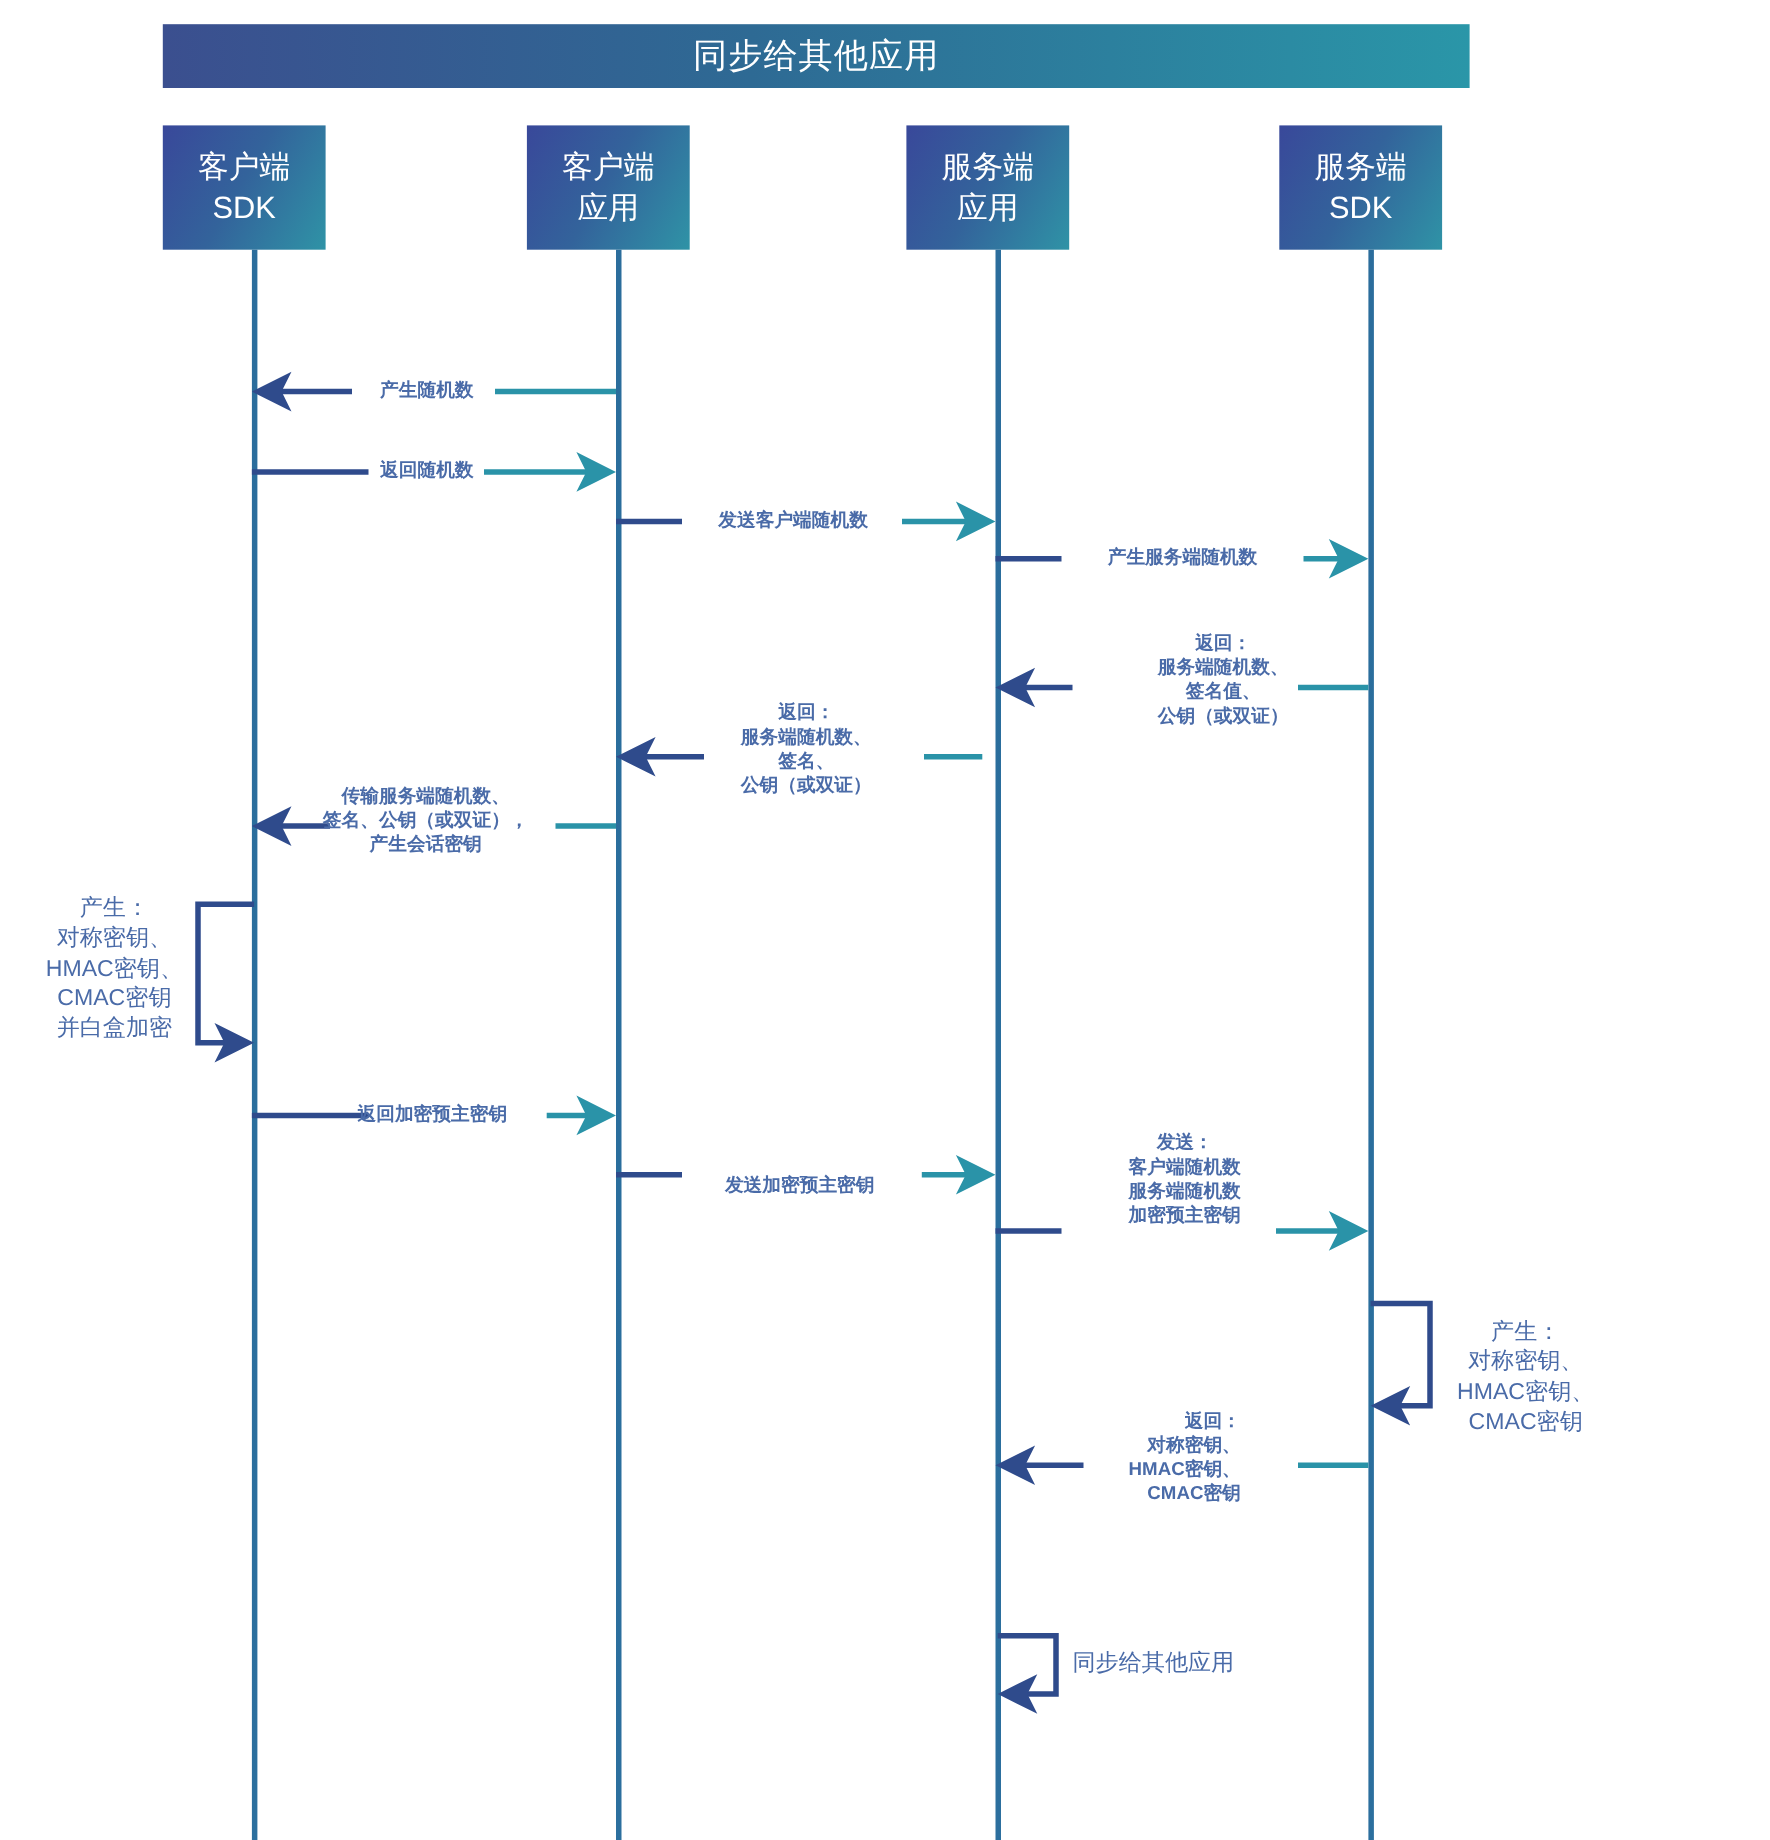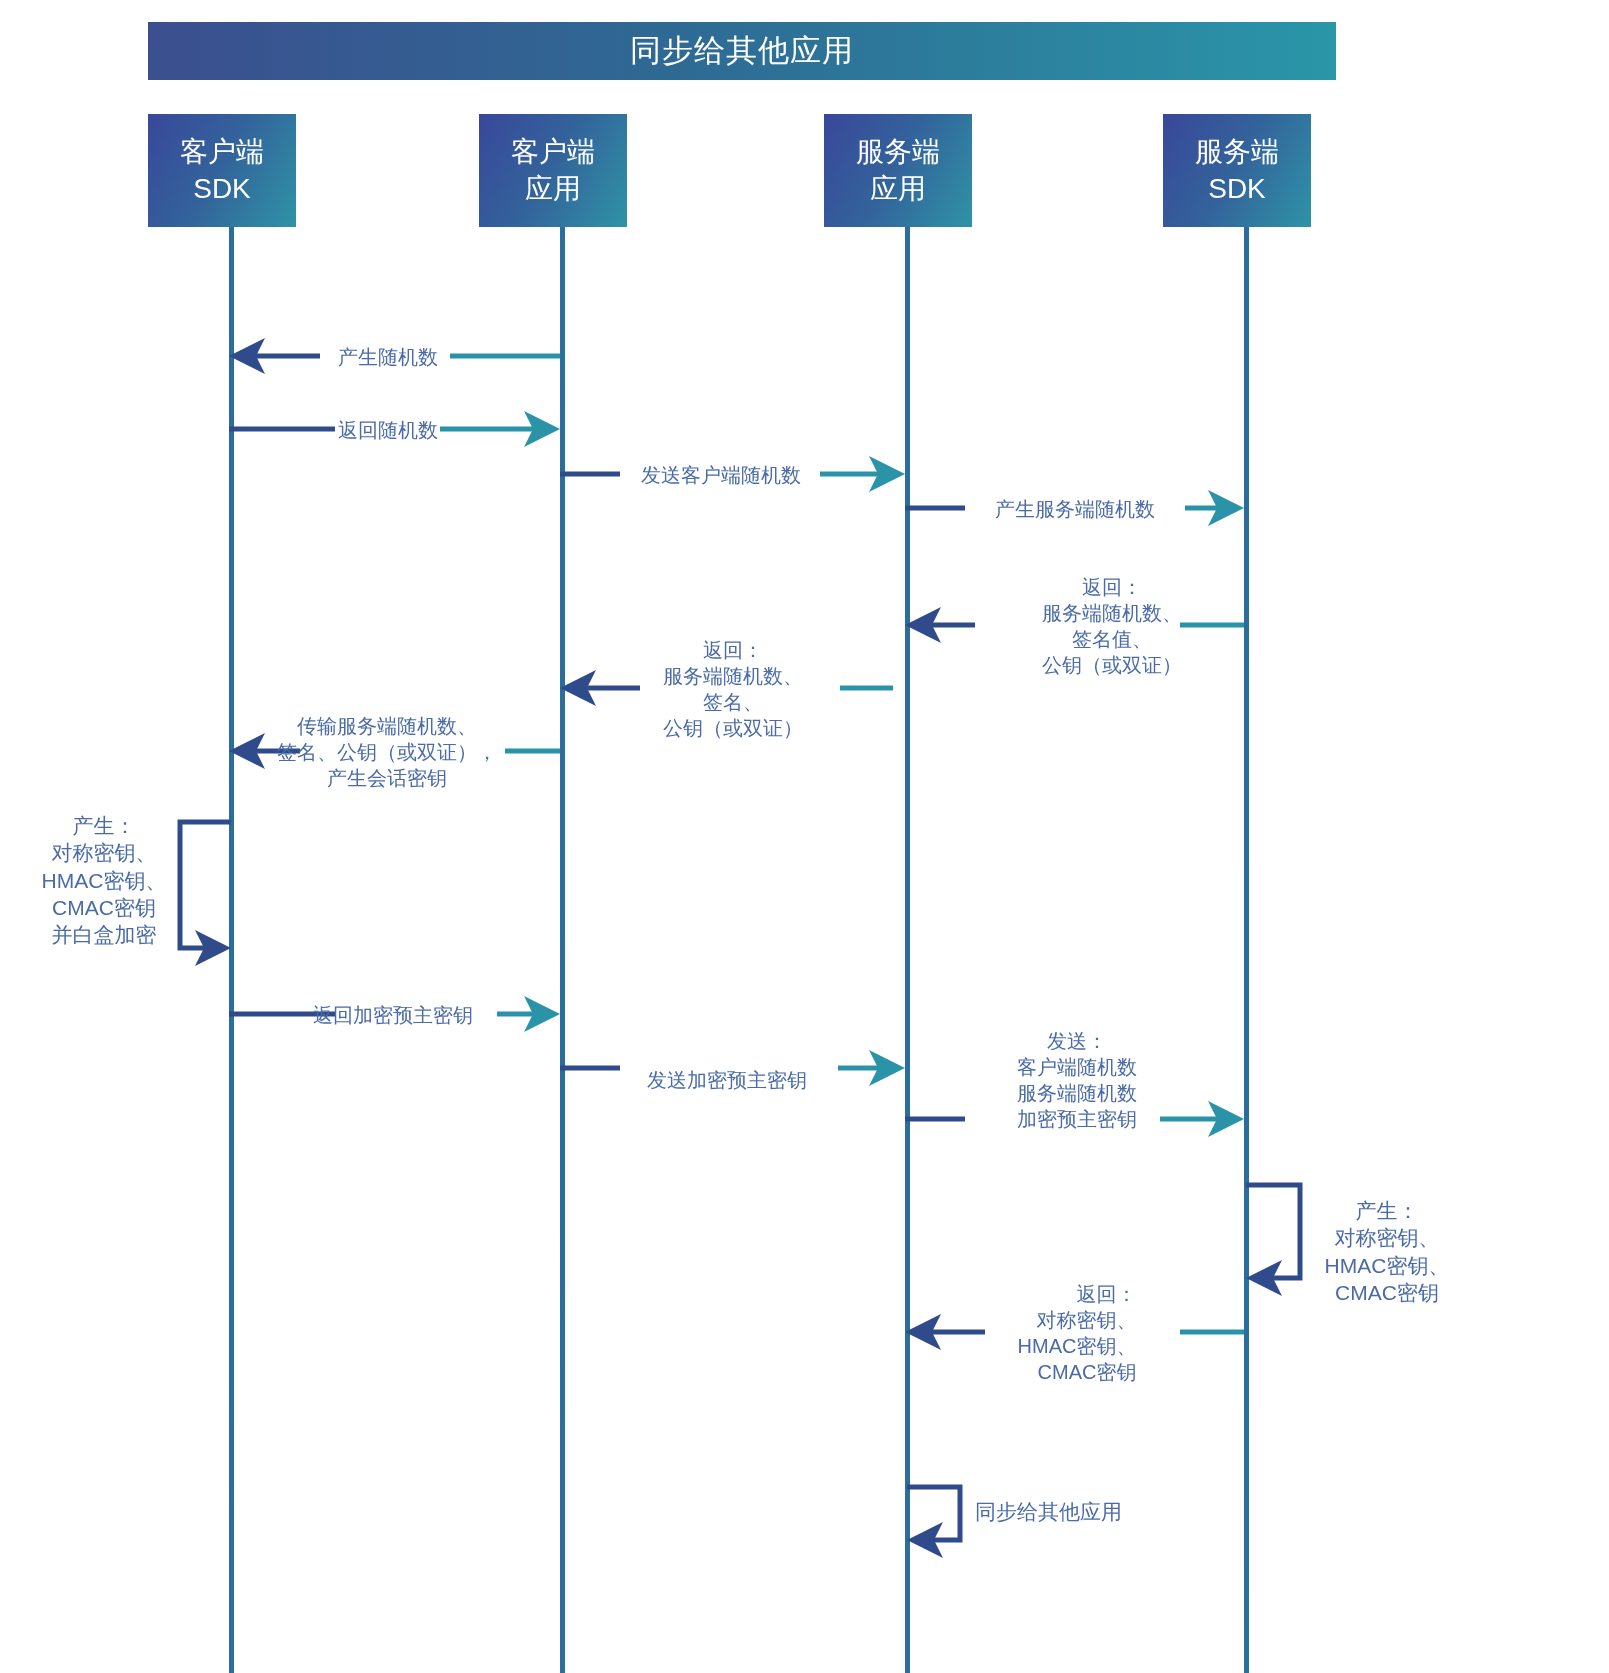--- a/index.html
+++ b/index.html
@@ -51,25 +51,26 @@
   }
   .actor-box span { display: block; text-align: center; }
   .lifeline {
     position: absolute;
     width: 5px;
     background: linear-gradient(180deg, #2b6d9c 0%, #2a6e9d 60%, #2c6f9e 100%);
   }
   .msg-label {
     position: absolute;
     color: #4a6ba8;
-    font-size: 20px;
+    font-size: 17px;
     line-height: 1.30;
     text-align: center;
     white-space: pre;
     transform: translateX(-50%);
+    font-weight: bold;
   }
   .arrow-svg {
     position: absolute;
     overflow: visible;
   }
   .note-label {
     position: absolute;
     color: #4a6ba8;
     font-size: 21px;
     line-height: 1.30;

